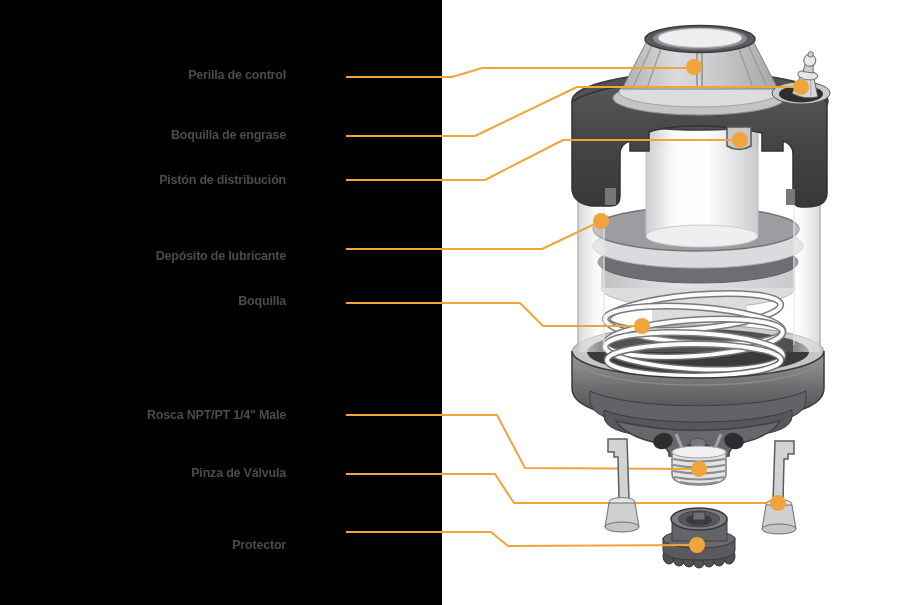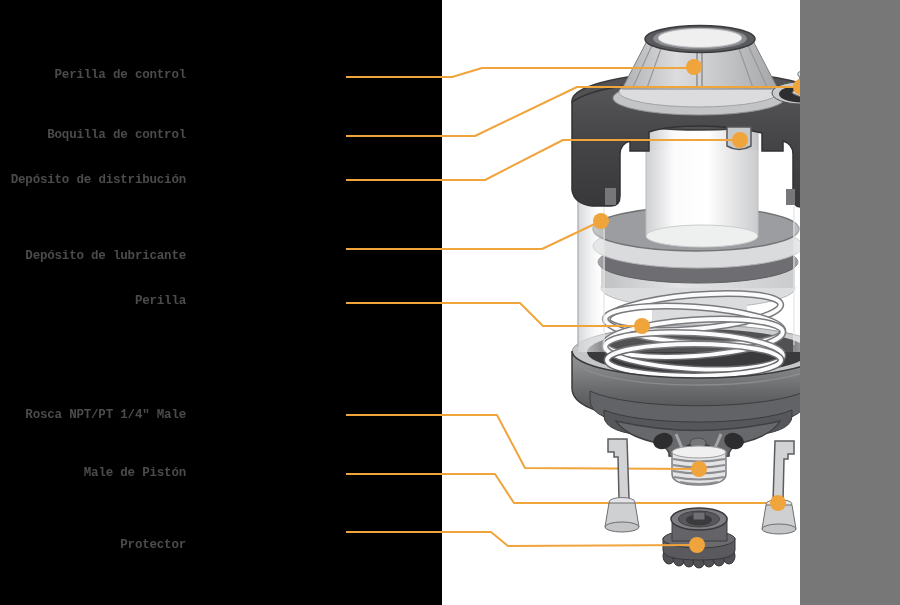--- a/index.html
+++ b/index.html
@@ -1,44 +1,44 @@
 <!DOCTYPE html>
 <html><head>
 <meta charset="utf-8">
 <style>
   html,body{margin:0;padding:0;background:#777;}
   #stage{
-    position:relative;width:800px;height:605px;background:#ffffff;
-    overflow:hidden;font-family:Liberation Mono, monospace;
+    position:relative;width:900px;height:605px;background:#ffffff;
+    overflow:hidden;font-family:Liberation Sans, sans-serif;
   }
   #left-panel{
     position:absolute;left:0;top:0;width:442px;height:605px;background:var(--panel,#000);
   }
   .lbl{
     position:absolute;right:614px;height:16px;line-height:16px;
     font-size:12.5px;font-weight:700;letter-spacing:-0.2px;
     color:var(--labelcol,#4B4B4B);white-space:nowrap;text-align:right;
   }
   #diagram-svg{position:absolute;left:0;top:0;}
   .leader{stroke:var(--accent,#F0A43C);stroke-width:2;fill:none;stroke-linejoin:round;}
   .dot{fill:var(--accent,#F0A43C);}
 </style>
 </head>
 <body>
 
 <div id="stage" style="--accent: #F0A43C; --panel: #000000; --labelcol: #4B4B4B;">
   <div id="left-panel"></div>
 
   <div class="lbl" style="top:67px">Perilla de control</div>
-  <div class="lbl" style="top:127px">Boquilla de control</div>
-  <div class="lbl" style="top:172px">Depósito de distribución</div>
+  <div class="lbl" style="top:127px">Boquilla de engrase</div>
+  <div class="lbl" style="top:172px">Pistón de distribución</div>
   <div class="lbl" style="top:248px">Depósito de lubricante</div>
-  <div class="lbl" style="top:293px">Perilla</div>
+  <div class="lbl" style="top:293px">Boquilla</div>
   <div class="lbl" style="top:407px">Rosca NPT/PT 1/4" Male</div>
-  <div class="lbl" style="top:465px">Male de Pistón</div>
+  <div class="lbl" style="top:465px">Pinza de Válvula</div>
   <div class="lbl" style="top:537px">Protector</div>
 
   <svg id="diagram-svg" width="900" height="605" viewBox="0 0 900 605">
     <defs>
       <linearGradient id="knobGrad" x1="0" y1="0" x2="1" y2="0">
         <stop offset="0" stop-color="#b0b1b3"></stop>
           <stop offset="0.35" stop-color="#dcdcde"></stop>
         <stop offset="0.6" stop-color="#c9cacc"></stop>
           <stop offset="1" stop-color="#a5a6a8"></stop>
       </linearGradient>

